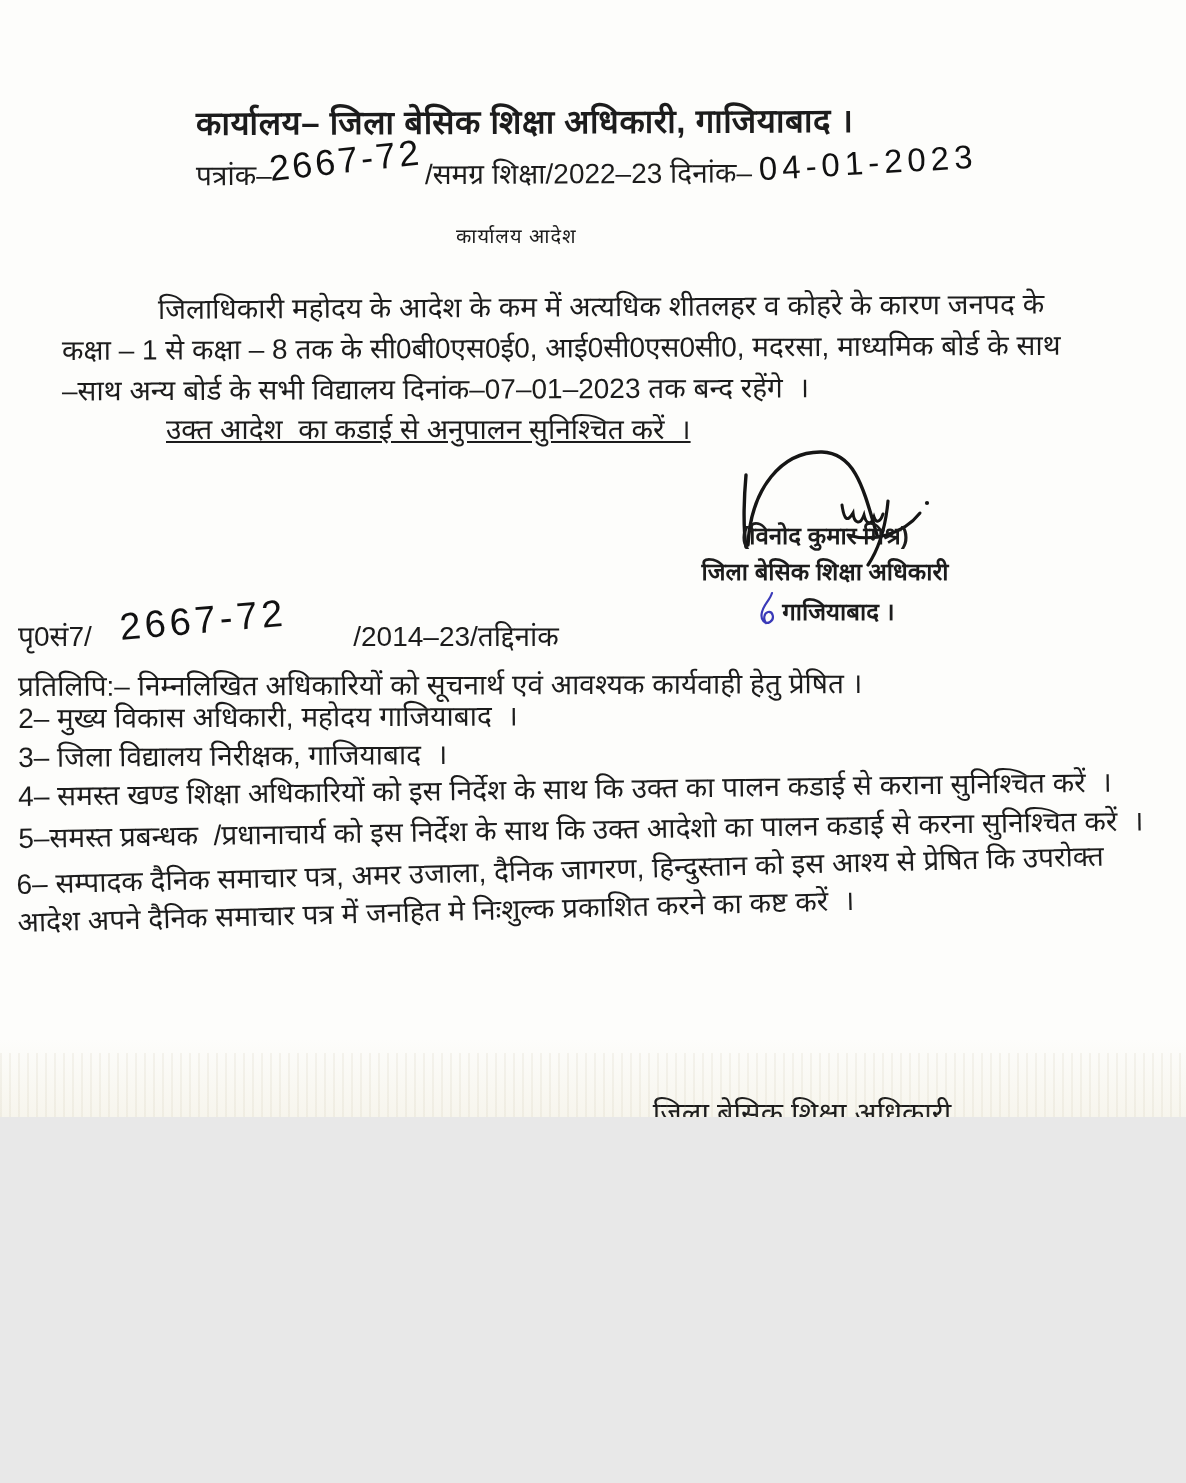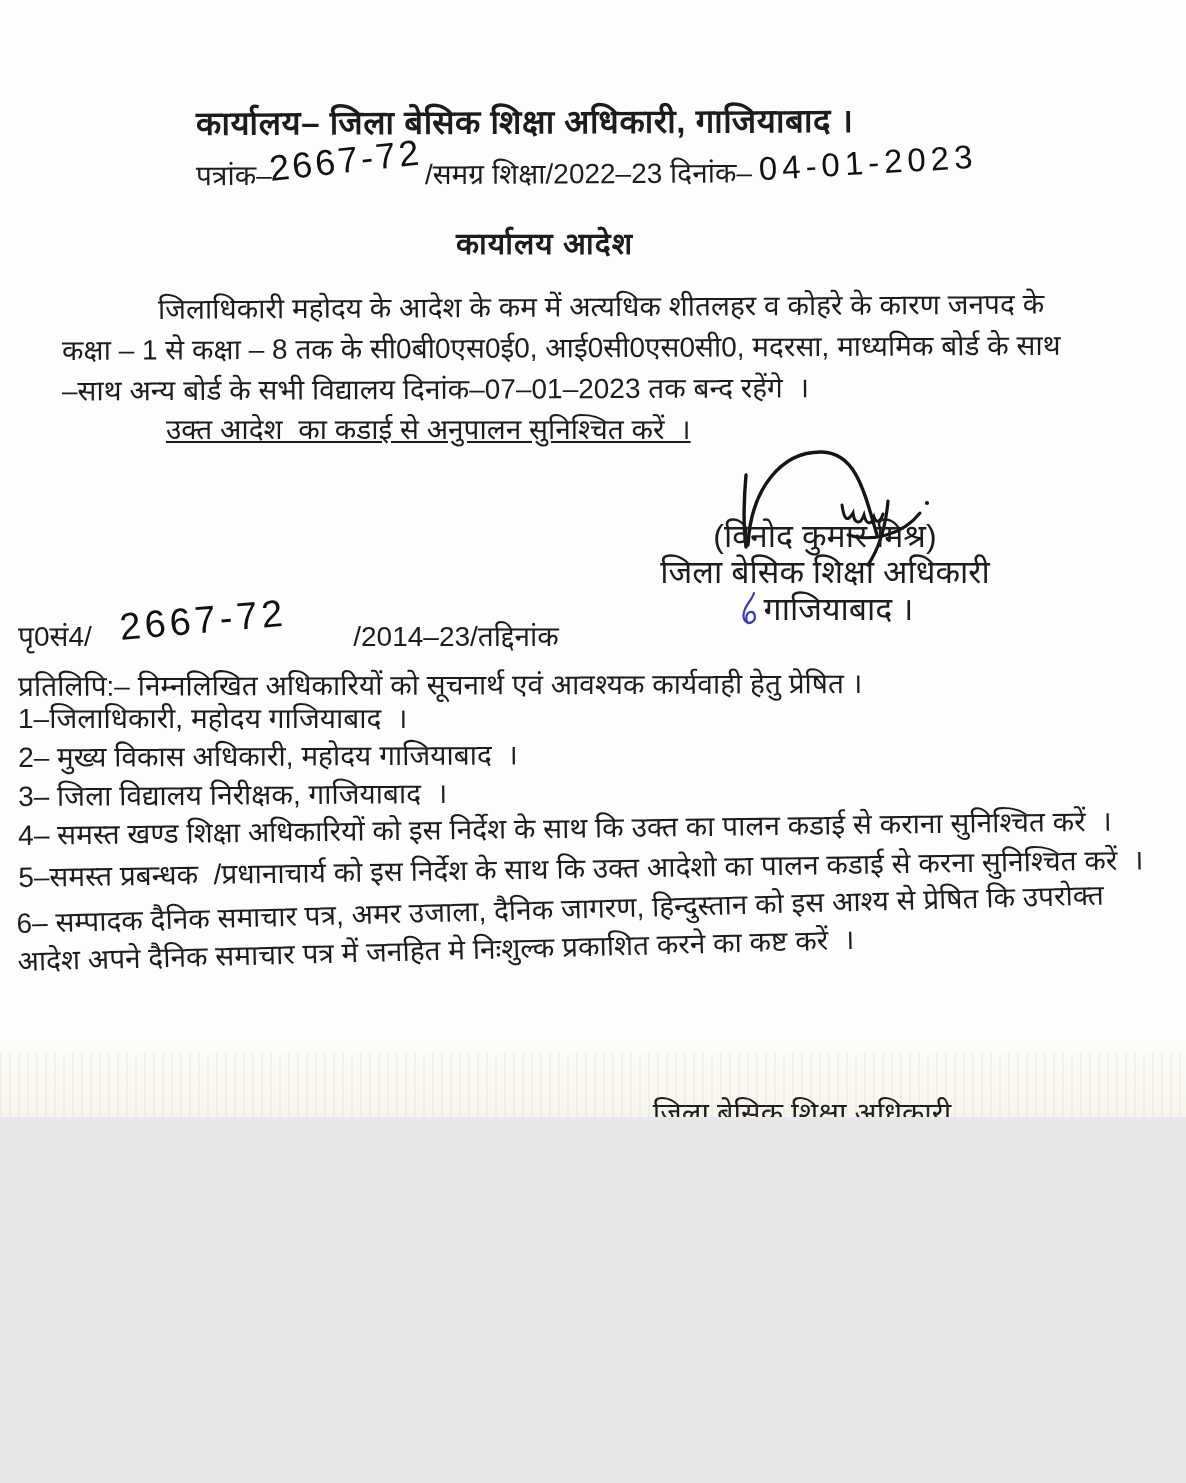--- a/index.html
+++ b/index.html
@@ -31,30 +31,30 @@
     position:absolute;left:196px;top:150px;width:860px;
     font-size:28px;font-weight:500;white-space:nowrap;
     transform:rotate(-.3deg);
   }
   .hw{display:inline-block;font-size:36px;font-weight:500;letter-spacing:3px;
       transform:rotate(-6deg) translateY(-4px);transform-origin:left bottom;color:#111;}
   .hw-date{display:inline-block;font-size:33px;font-weight:500;letter-spacing:5px;
       transform:rotate(-3deg) translateY(-2px);transform-origin:left bottom;color:#111;}
   .order-title{
     position:absolute;left:456px;top:222px;
-    font-size:30px;font-weight:700;letter-spacing:1px;
+    font-size:20px;font-weight:400;letter-spacing:1px;
   }
   .order-para{position:absolute;left:26px;top:286px;width:1136px;margin-left:36px;}
   .order-line{font-size:28px;font-weight:500;line-height:41px;white-space:pre-wrap;}
   .ol-0{text-indent:96px;transform:rotate(-.35deg);}
   .ol-1{transform:rotate(-.3deg);}
   .ol-2{transform:rotate(-.25deg);}
   .ol-3{text-indent:104px;text-decoration:underline;}
   .sig-block{position:absolute;left:640px;top:518px;width:370px;text-align:center;}
-  .sig-line{font-size:32px;font-weight:400;line-height:36px;}
+  .sig-line{font-size:24px;font-weight:700;line-height:36px;}
   .sig-scribble{position:absolute;left:730px;top:443px;}
   .pen-mark{display:inline-block;vertical-align:-8px;margin-right:1px;}
   .endorse-ref{
     position:absolute;left:18px;top:612px;width:900px;
     font-size:28px;font-weight:500;white-space:nowrap;
   }
   .hw2{display:inline-block;font-size:38px;font-weight:500;letter-spacing:4px;
       margin:0 64px 0 30px;transform:rotate(-5deg) translateY(-6px);transform-origin:left bottom;color:#111;}
   .copy-note{
     position:absolute;left:18px;top:664px;width:1150px;
@@ -98,26 +98,25 @@
   </svg>
 
   <div class="sig-block">
     <div class="sig-line">(विनोद कुमार मिश्र)</div>
     <div class="sig-line">जिला बेसिक शिक्षा अधिकारी</div>
     <div class="sig-line"><svg class="pen-mark" width="26" height="38" viewBox="0 0 26 38">
         <path d="M17,3 C15,10 9,14 7,22 C5,30 10,35 15,32 C20,29 18,21 13,22 C9,23 8,29 11,33" stroke="#3a3ab8" stroke-width="2.2" fill="none" stroke-linecap="round"></path>
         </svg><span>गाजियाबाद  ।</span></div>
   </div>
 
-  <div class="endorse-ref"><span>पृ0सं4/</span><span class="hw2">2667-72</span><span>/2014–23/तद्दिनांक</span></div>
+  <div class="endorse-ref"><span>पृ0सं7/</span><span class="hw2">2667-72</span><span>/2014–23/तद्दिनांक</span></div>
 
   <div class="copy-note">प्रतिलिपि:– निम्नलिखित अधिकारियों को सूचनार्थ एवं आवश्यक कार्यवाही हेतु प्रेषित  ।</div>
 
   <div class="copy-list">
-    <div class="copy-item ci-0">1–जिलाधिकारी, महोदय गाजियाबाद  ।</div>
     <div class="copy-item ci-1">2– मुख्य विकास अधिकारी, महोदय गाजियाबाद  ।</div>
     <div class="copy-item ci-2">3– जिला विद्यालय निरीक्षक, गाजियाबाद  ।</div>
     <div class="copy-item ci-3">4– समस्त खण्ड शिक्षा अधिकारियों को इस निर्देश के साथ कि उक्त का पालन कडाई से कराना सुनिश्चित करें  ।</div>
     <div class="copy-item ci-4">5–समस्त प्रबन्धक  /प्रधानाचार्य को इस निर्देश के साथ कि उक्त आदेशो का पालन कडाई से करना सुनिश्चित करें  ।</div>
     <div class="copy-item ci-5">6– सम्पादक दैनिक समाचार पत्र, अमर उजाला, दैनिक जागरण, हिन्दुस्तान को इस आश्य से प्रेषित कि उपरोक्त आदेश अपने दैनिक समाचार पत्र में जनहित मे निःशुल्क प्रकाशित करने का कष्ट करें  ।</div>
   </div>
 
   <div class="footer-sig">
     <div class="footer-line">जिला बेसिक शिक्षा अधिकारी</div>
     <div class="footer-line"><svg class="pen-mark" width="30" height="44" viewBox="0 0 30 44">

